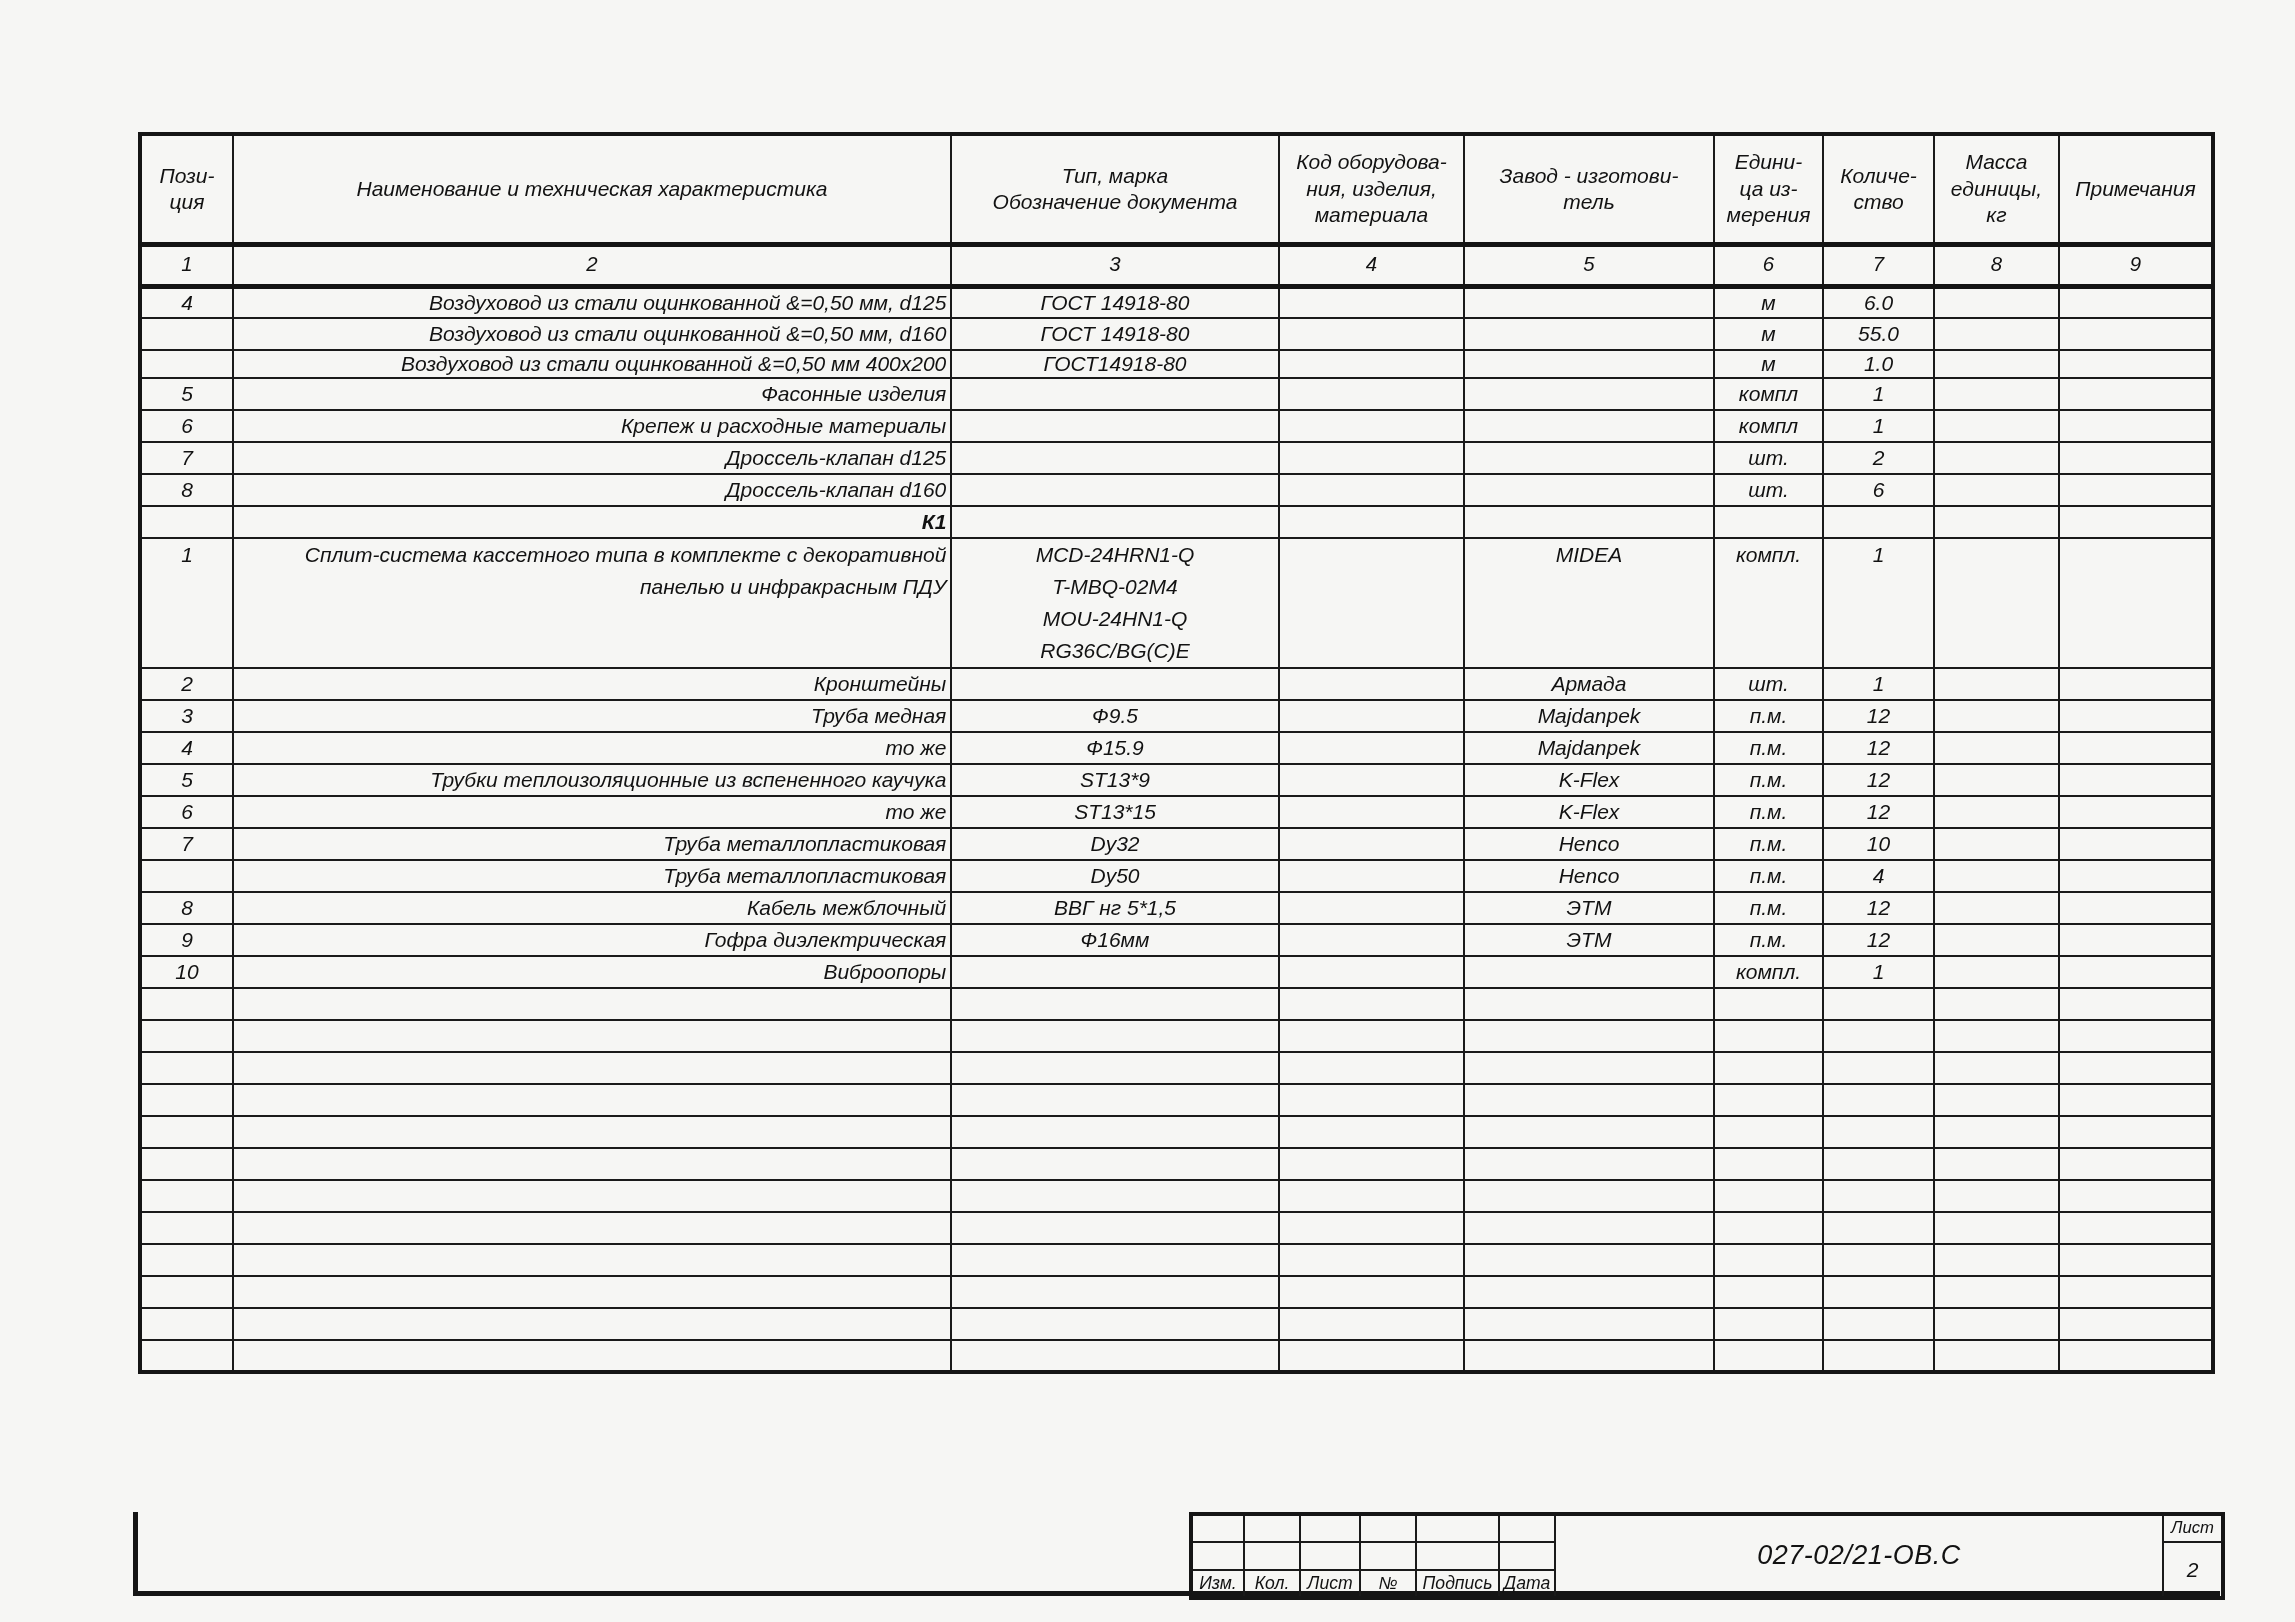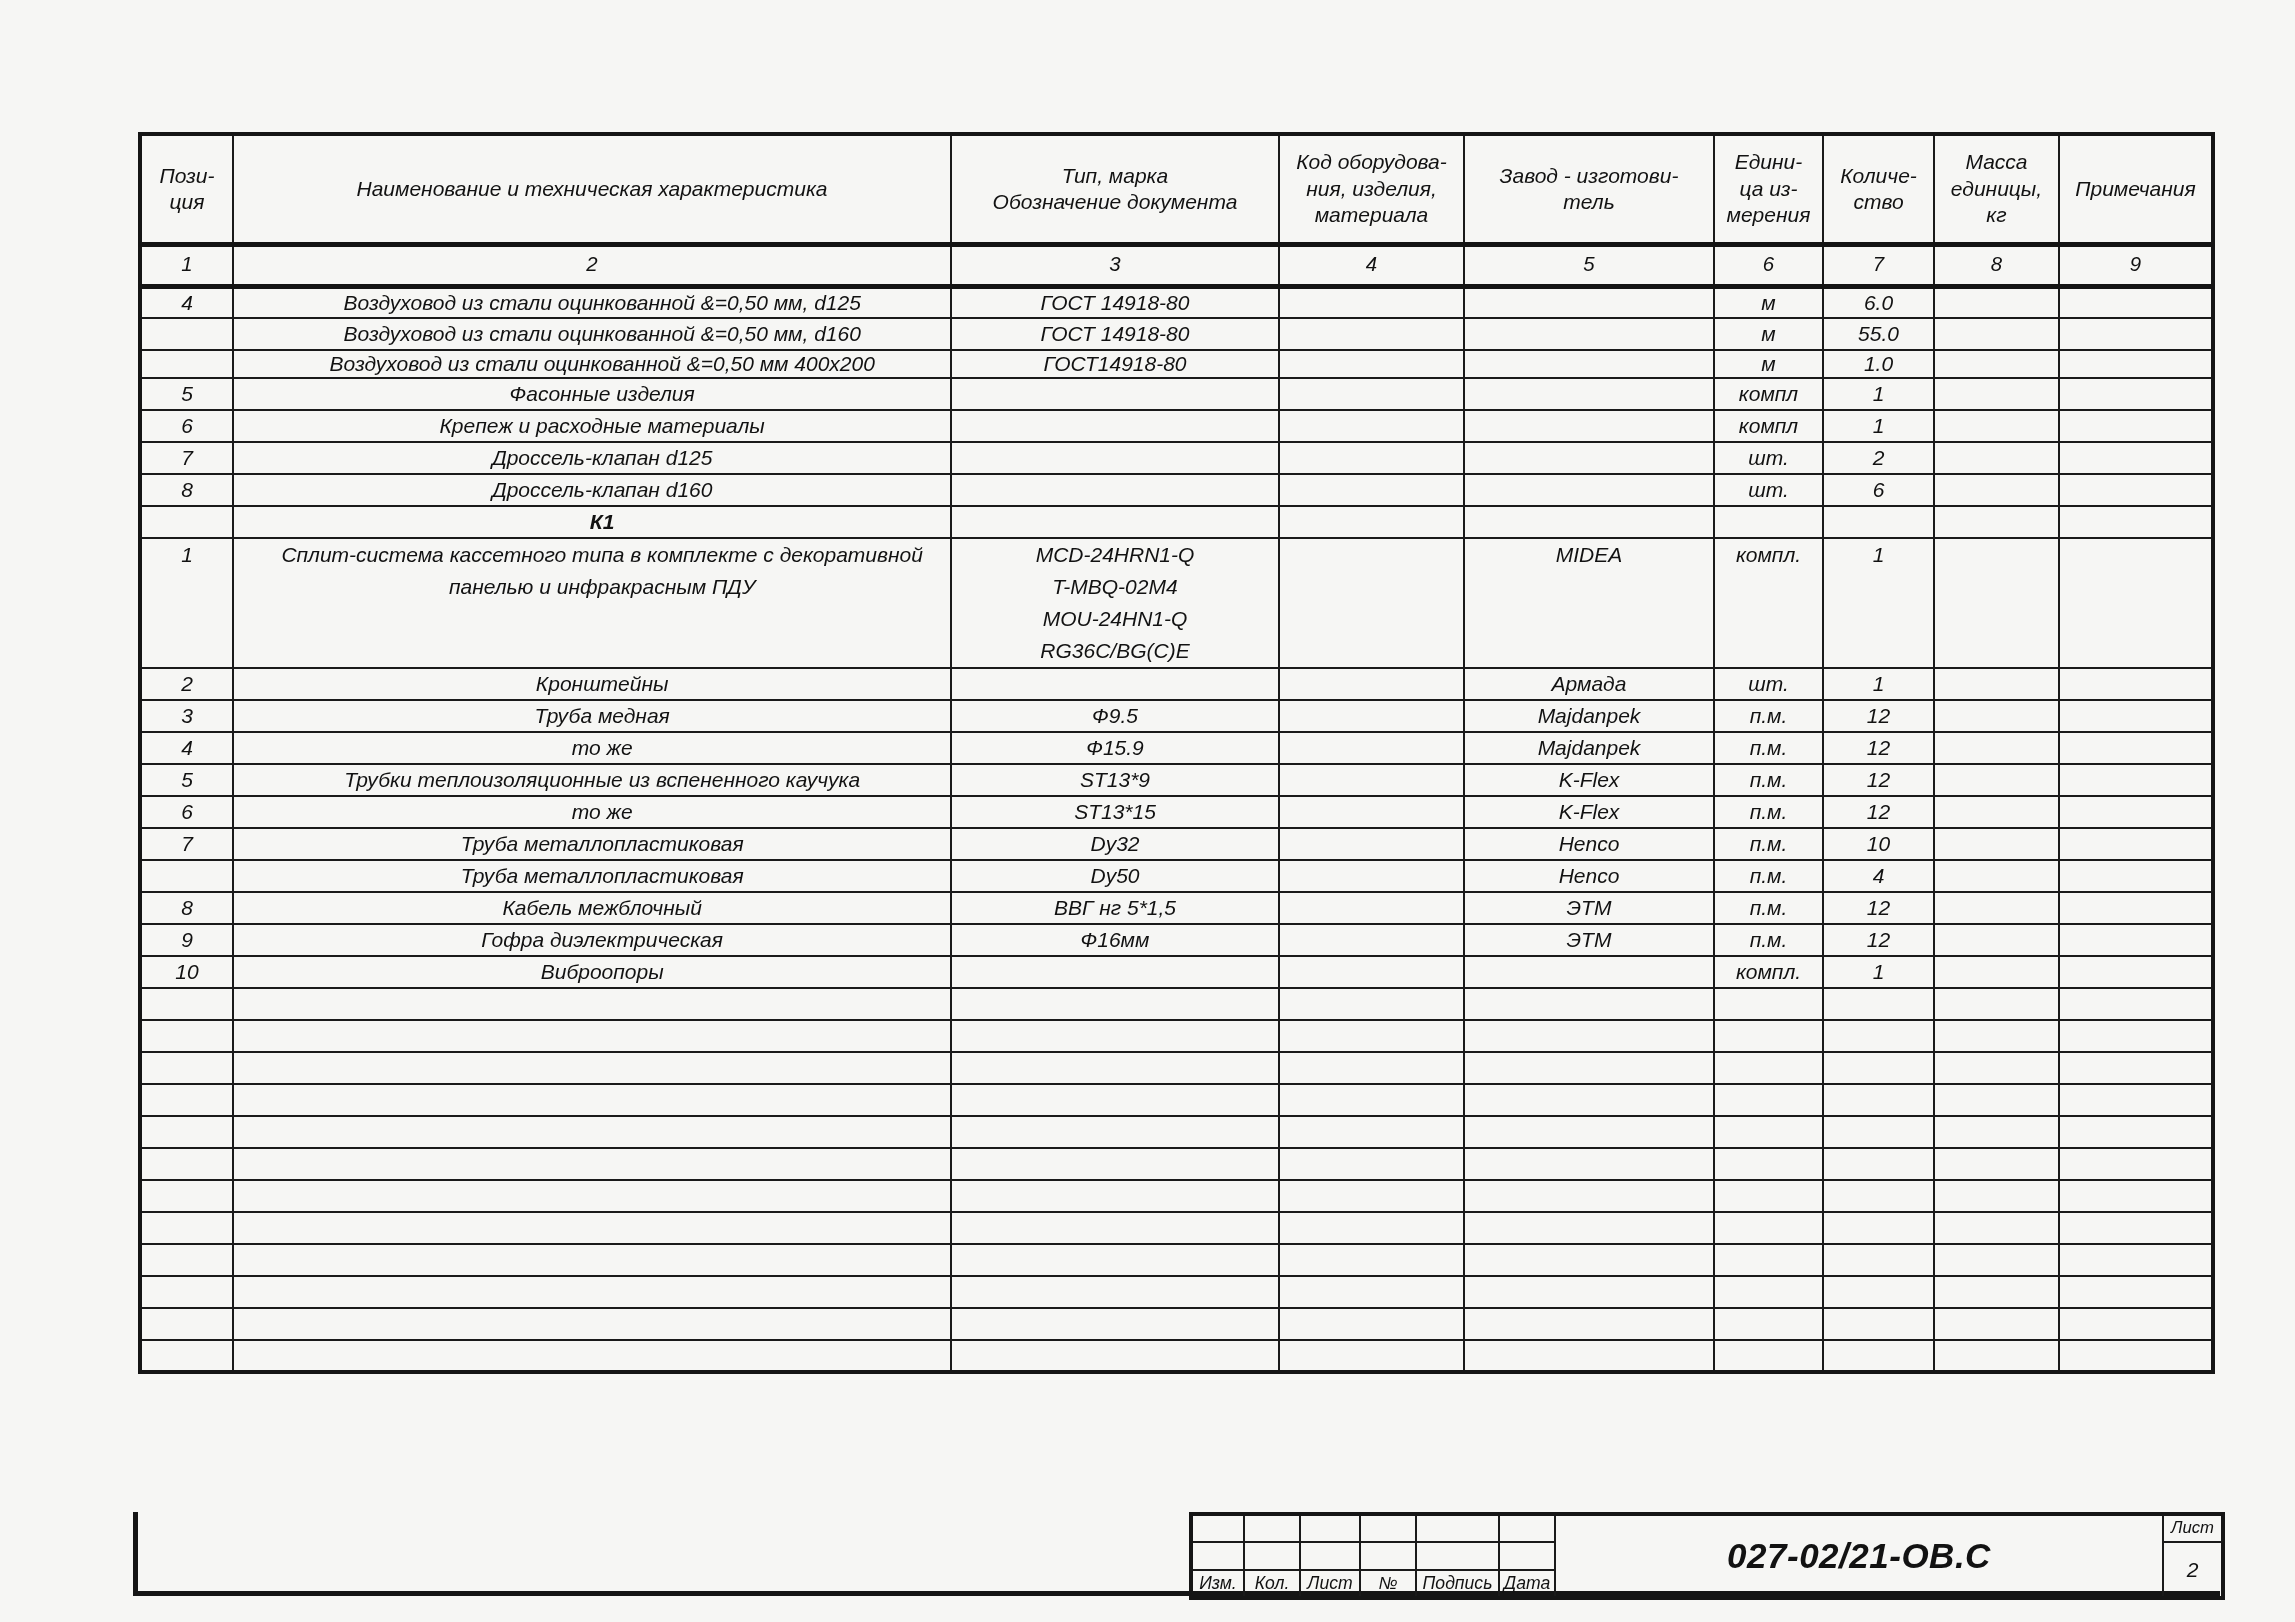--- a/index.html
+++ b/index.html
@@ -16,39 +16,39 @@
   }
   table.spec td {
     border:2.3px solid #1a1a1a;
     padding:0 3.7px; overflow:hidden;
     font-size:21px; line-height:1.25;
     vertical-align:middle; white-space:pre-line;
   }
   table.spec tr.hdr td { text-align:center; border-bottom:5.1px solid #141414; font-size:21px; }
   table.spec tr.num td { text-align:center; border-bottom:5.1px solid #141414; font-size:20.4px; }
   table.spec td.c { text-align:center; }
-  table.spec td.nm { text-align:center; padding-left:24px; }
+  table.spec td.nm { text-align:right; padding-left:24px; }
   table.spec td.b { font-weight:bold; }
   table.spec tr.tall td { vertical-align:top; line-height:32px; }
   .frame-v { position:absolute; left:133px; top:1512px; width:4.6px; height:83px; background:#151515; }
   .frame-h { position:absolute; left:133px; top:1591px; width:2087px; height:4.6px; background:#151515; }
   .tblock {
     position:absolute; left:1189px; top:1512px; width:1031px; height:83px;
     box-sizing:border-box;
   }
   table.tb {
     width:100%; height:100%; border-collapse:collapse; table-layout:fixed;
     border:4.6px solid #151515;
   }
   table.tb td {
     border:2.3px solid #1a1a1a; padding:0; overflow:hidden;
     text-align:center; vertical-align:middle;
     font-size:17.6px; line-height:1.1;
   }
-  table.tb td.doc { font-size:35px; font-weight:bold; letter-spacing:0.5px; }
+  table.tb td.doc { font-size:27px; font-weight:normal; letter-spacing:0.5px; }
   table.tb td.sheetlbl { font-size:16.7px; }
   table.tb td.sheetnum { font-size:21px; }
 </style>
 </head>
 <body>
 
 <div class="page">
 
   <table class="spec">
     <colgroup>

